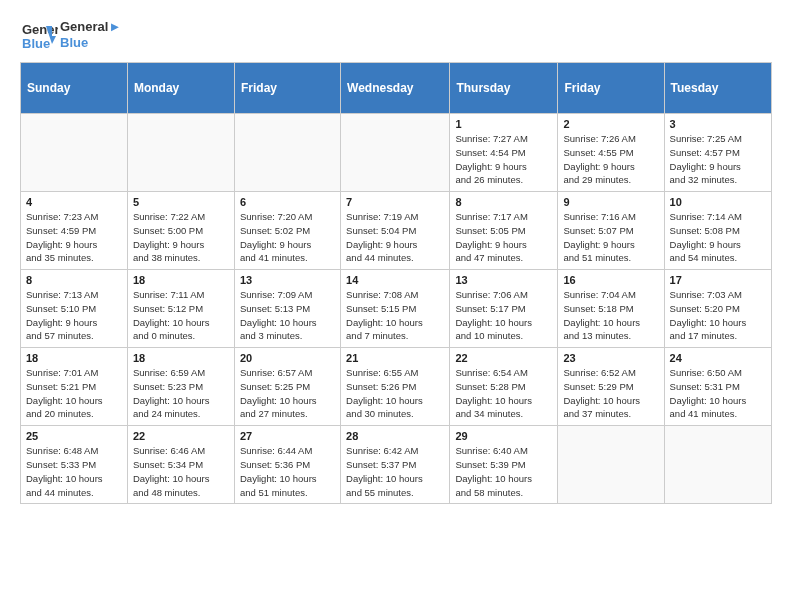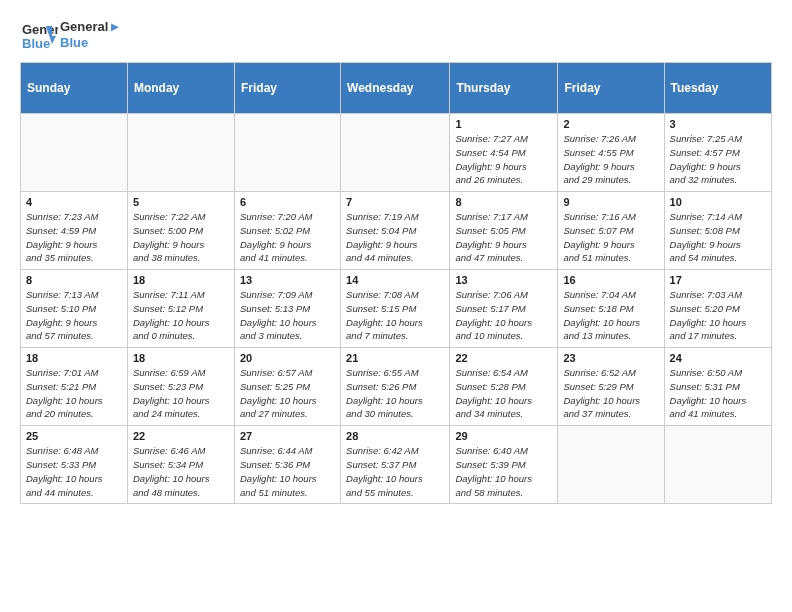--- a/index.html
+++ b/index.html
@@ -68,21 +68,20 @@
     }
     .day-number {
       font-weight: bold;
       font-size: 11px;
       margin-bottom: 2px;
       color: #222;
     }
     .day-info {
       line-height: 1.45;
       color: #333;
-      font-style: italic;
     }
   </style>
 </head>
 <body>
 
 <div class="page">
   <div class="header-area">
     <div class="logo-area">
       <div style="display:flex; align-items:center; gap:2px;">
         <svg width="38" height="38" viewBox="0 0 38 38">

